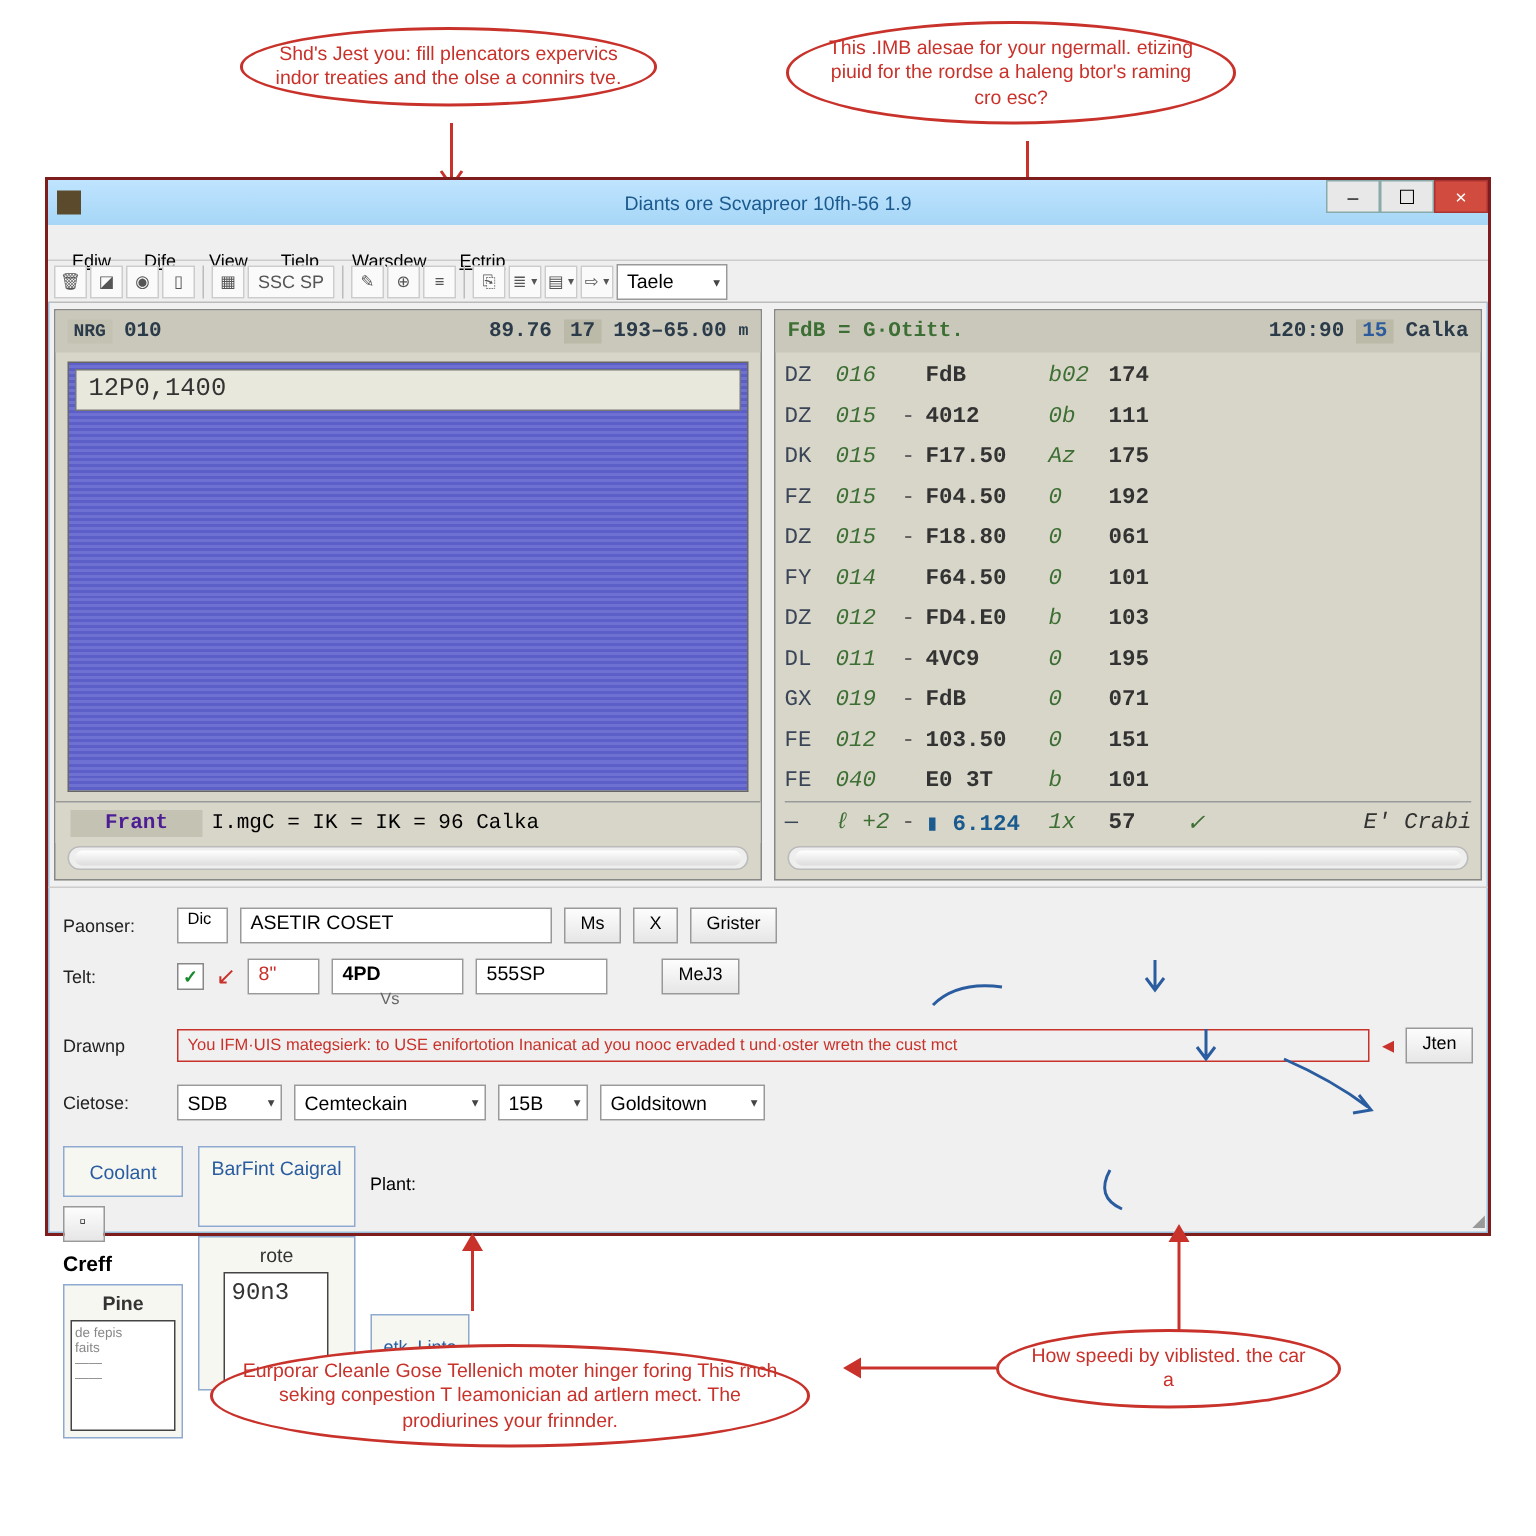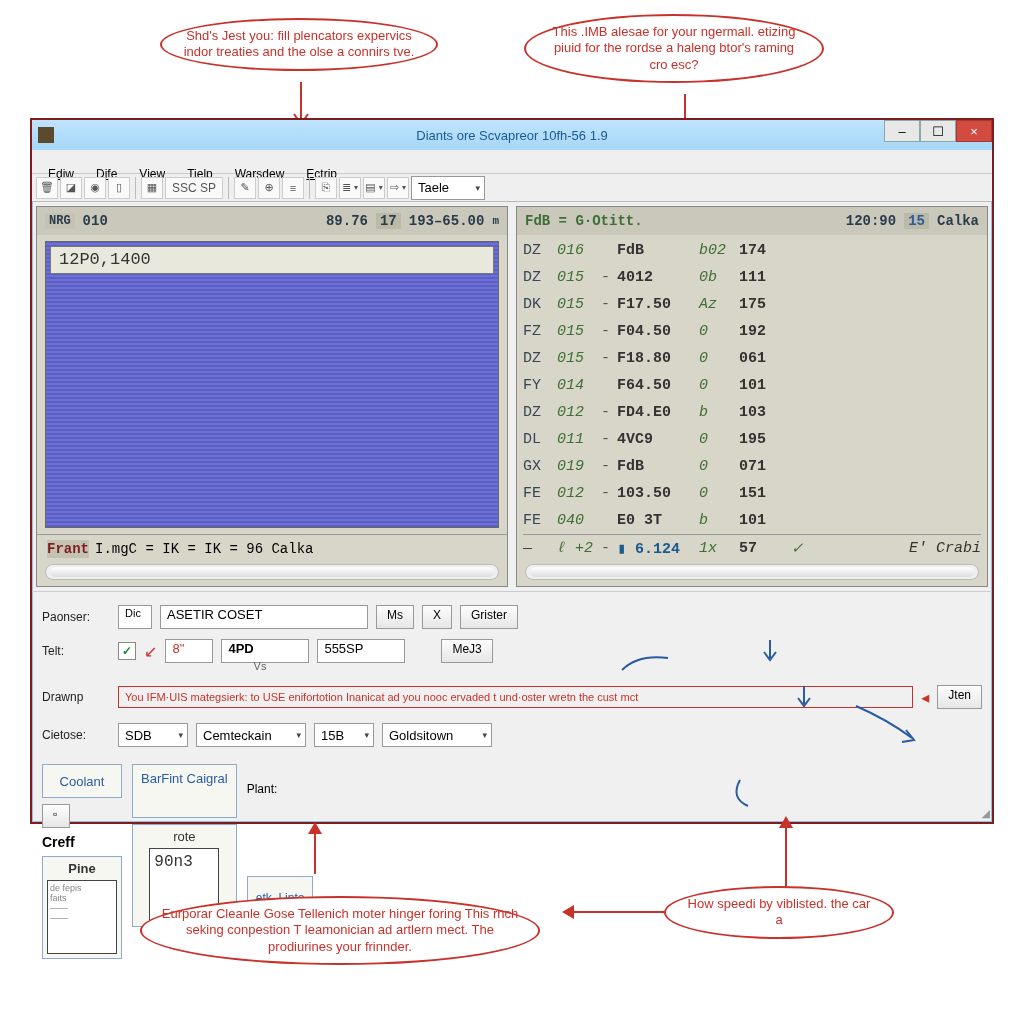--- a/index.html
+++ b/index.html
@@ -43,21 +43,21 @@
   .trow .c2 { width:44px; color:#3d6f34; font-style:italic; }
   .trow .c3 { width:16px; color:#555; }
   .trow .c4 { width:82px; font-weight:bold; }
   .trow .c5 { width:40px; color:#3d6f34; font-style:italic; }
   .trow .c6 { width:48px; font-weight:bold; }
   .trow.last { border-top:1px solid #999; }
   .trow.last .c4 { color:#1a5a8f; }
   .trow .chk { font-style:italic; color:#3d6f34; margin-left:4px;}
 
   .panel-footer { height:28px; background:#d8d6c8; border-top:1px solid #999; display:flex; align-items:center; padding:0 10px; font-family:"Courier New",monospace; font-size:14px; gap:6px; }
-  .pf-blue { color:#7f1d1d; font-weight:bold; background:#c4c2b2; padding:1px 0;}
+  .pf-blue { color:#4c1d95; font-weight:bold; background:#c4c2b2; padding:1px 23px;}
   .scroll-h { height:16px; background:#eee; border:1px solid #bbb; margin:2px 8px 6px; border-radius:8px; position:relative;}
   .scroll-h::after{content:"";position:absolute;left:4px;top:2px;right:4px;bottom:2px;background:linear-gradient(#fff,#ddd);border-radius:6px;}
 
   .form-area { padding: 8px 10px 6px; display:flex; gap:12px;flex-direction:column; }
   .form-left { flex:1.6; }
   .form-row { display:flex; align-items:center; height:34px; gap:8px; }
   .lbl { width:68px; text-align:left; color:#222; }
   .inp { height:24px; border:1px solid #999; background:#fff; padding:1px 6px; font-size:13px; }
   .inp.sm{width:48px;} .inp.md{width:88px;} .inp.lg{width:208px;} .inp.tag{width:34px; font-size:11px;}
   .sel { height:24px; border:1px solid #999; background:#fff; padding:1px 18px 1px 6px; font-size:13px; position:relative; display:inline-flex; align-items:center; }
@@ -312,21 +312,21 @@
         <span class="lbl">Drawnp</span>
         <span class="note-red" style="flex:1">You IFM·UIS mategsierk: to USE enifortotion Inanicat ad you nooc ervaded t und·oster wretn the cust mct</span>
         <span class="red-arrow">◂</span>
         <span class="btn">Jten</span>
       </div>
       <div class="form-row">
         <span class="lbl">Cietose:</span>
         <span class="sel" style="width:70px">
             <span>SDB</span>
           </span>
-        <span class="sel" style="width:110px">
+        <span class="sel" style="width:128px">
             <span>Cemteckain</span>
           </span>
         <span class="sel" style="width:60px">
             <span>15B</span>
           </span>
         <span class="sel" style="width:110px">
             <span>Goldsitown</span>
           </span>
       </div>
     </div>

